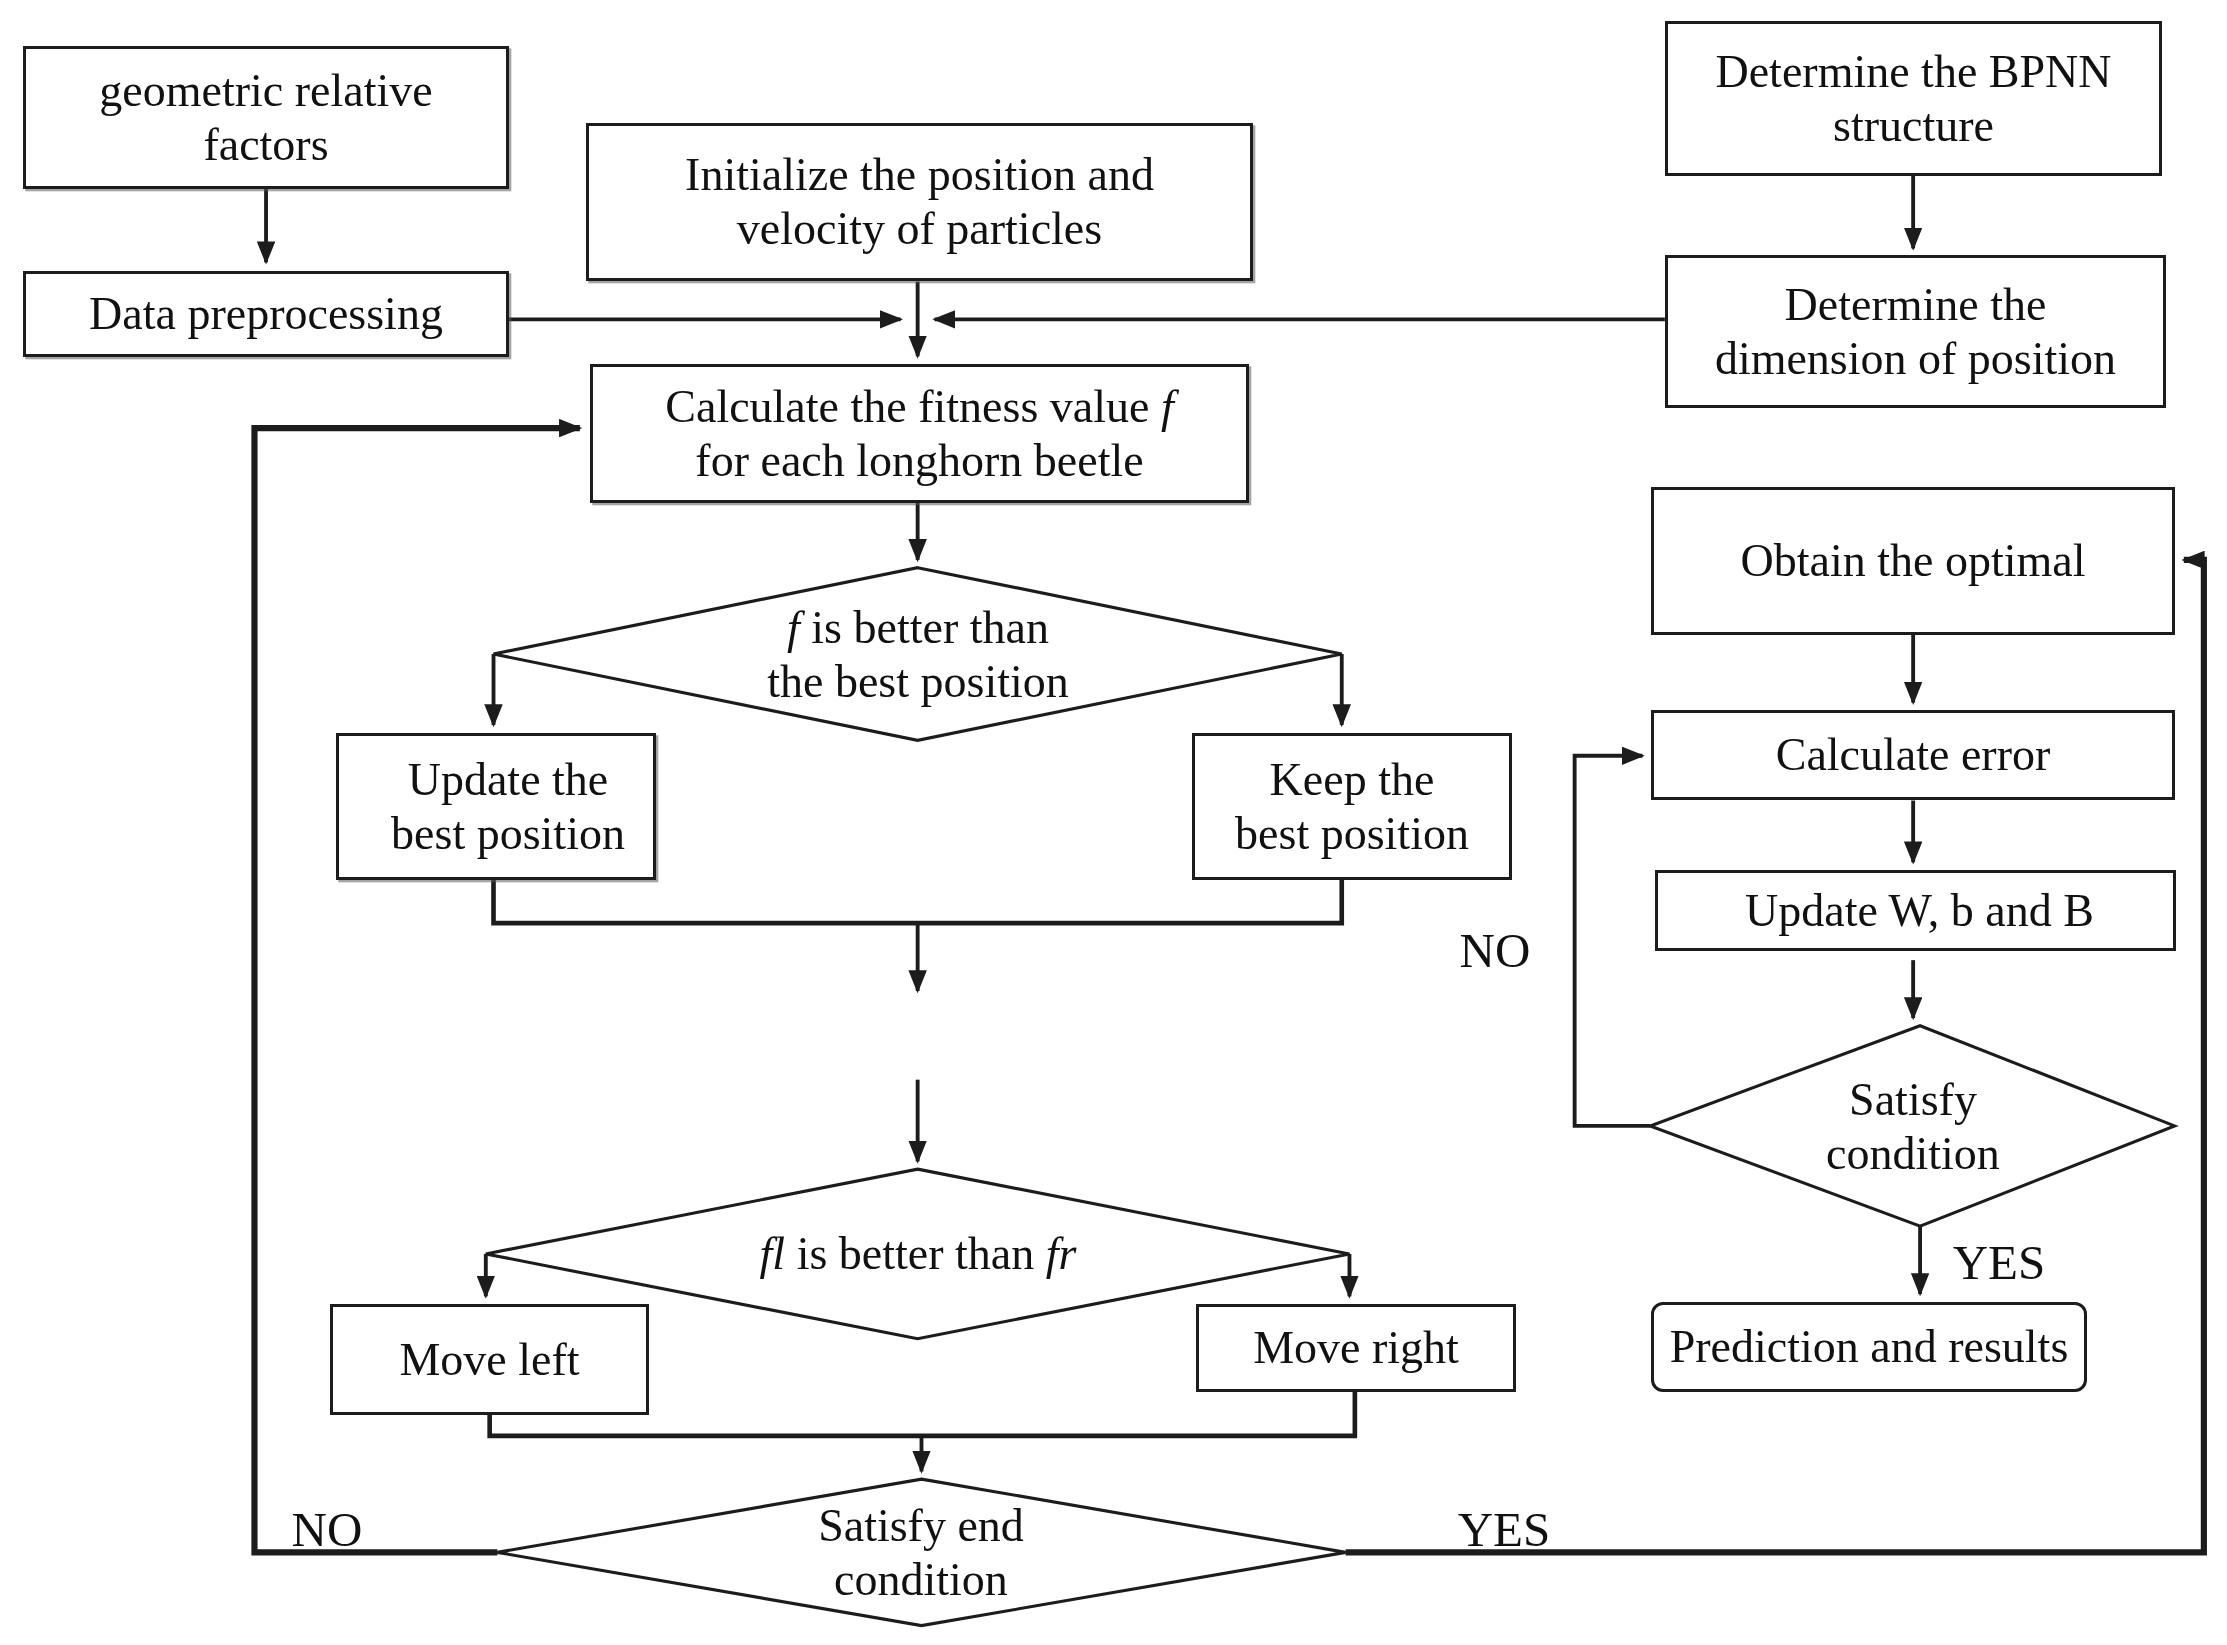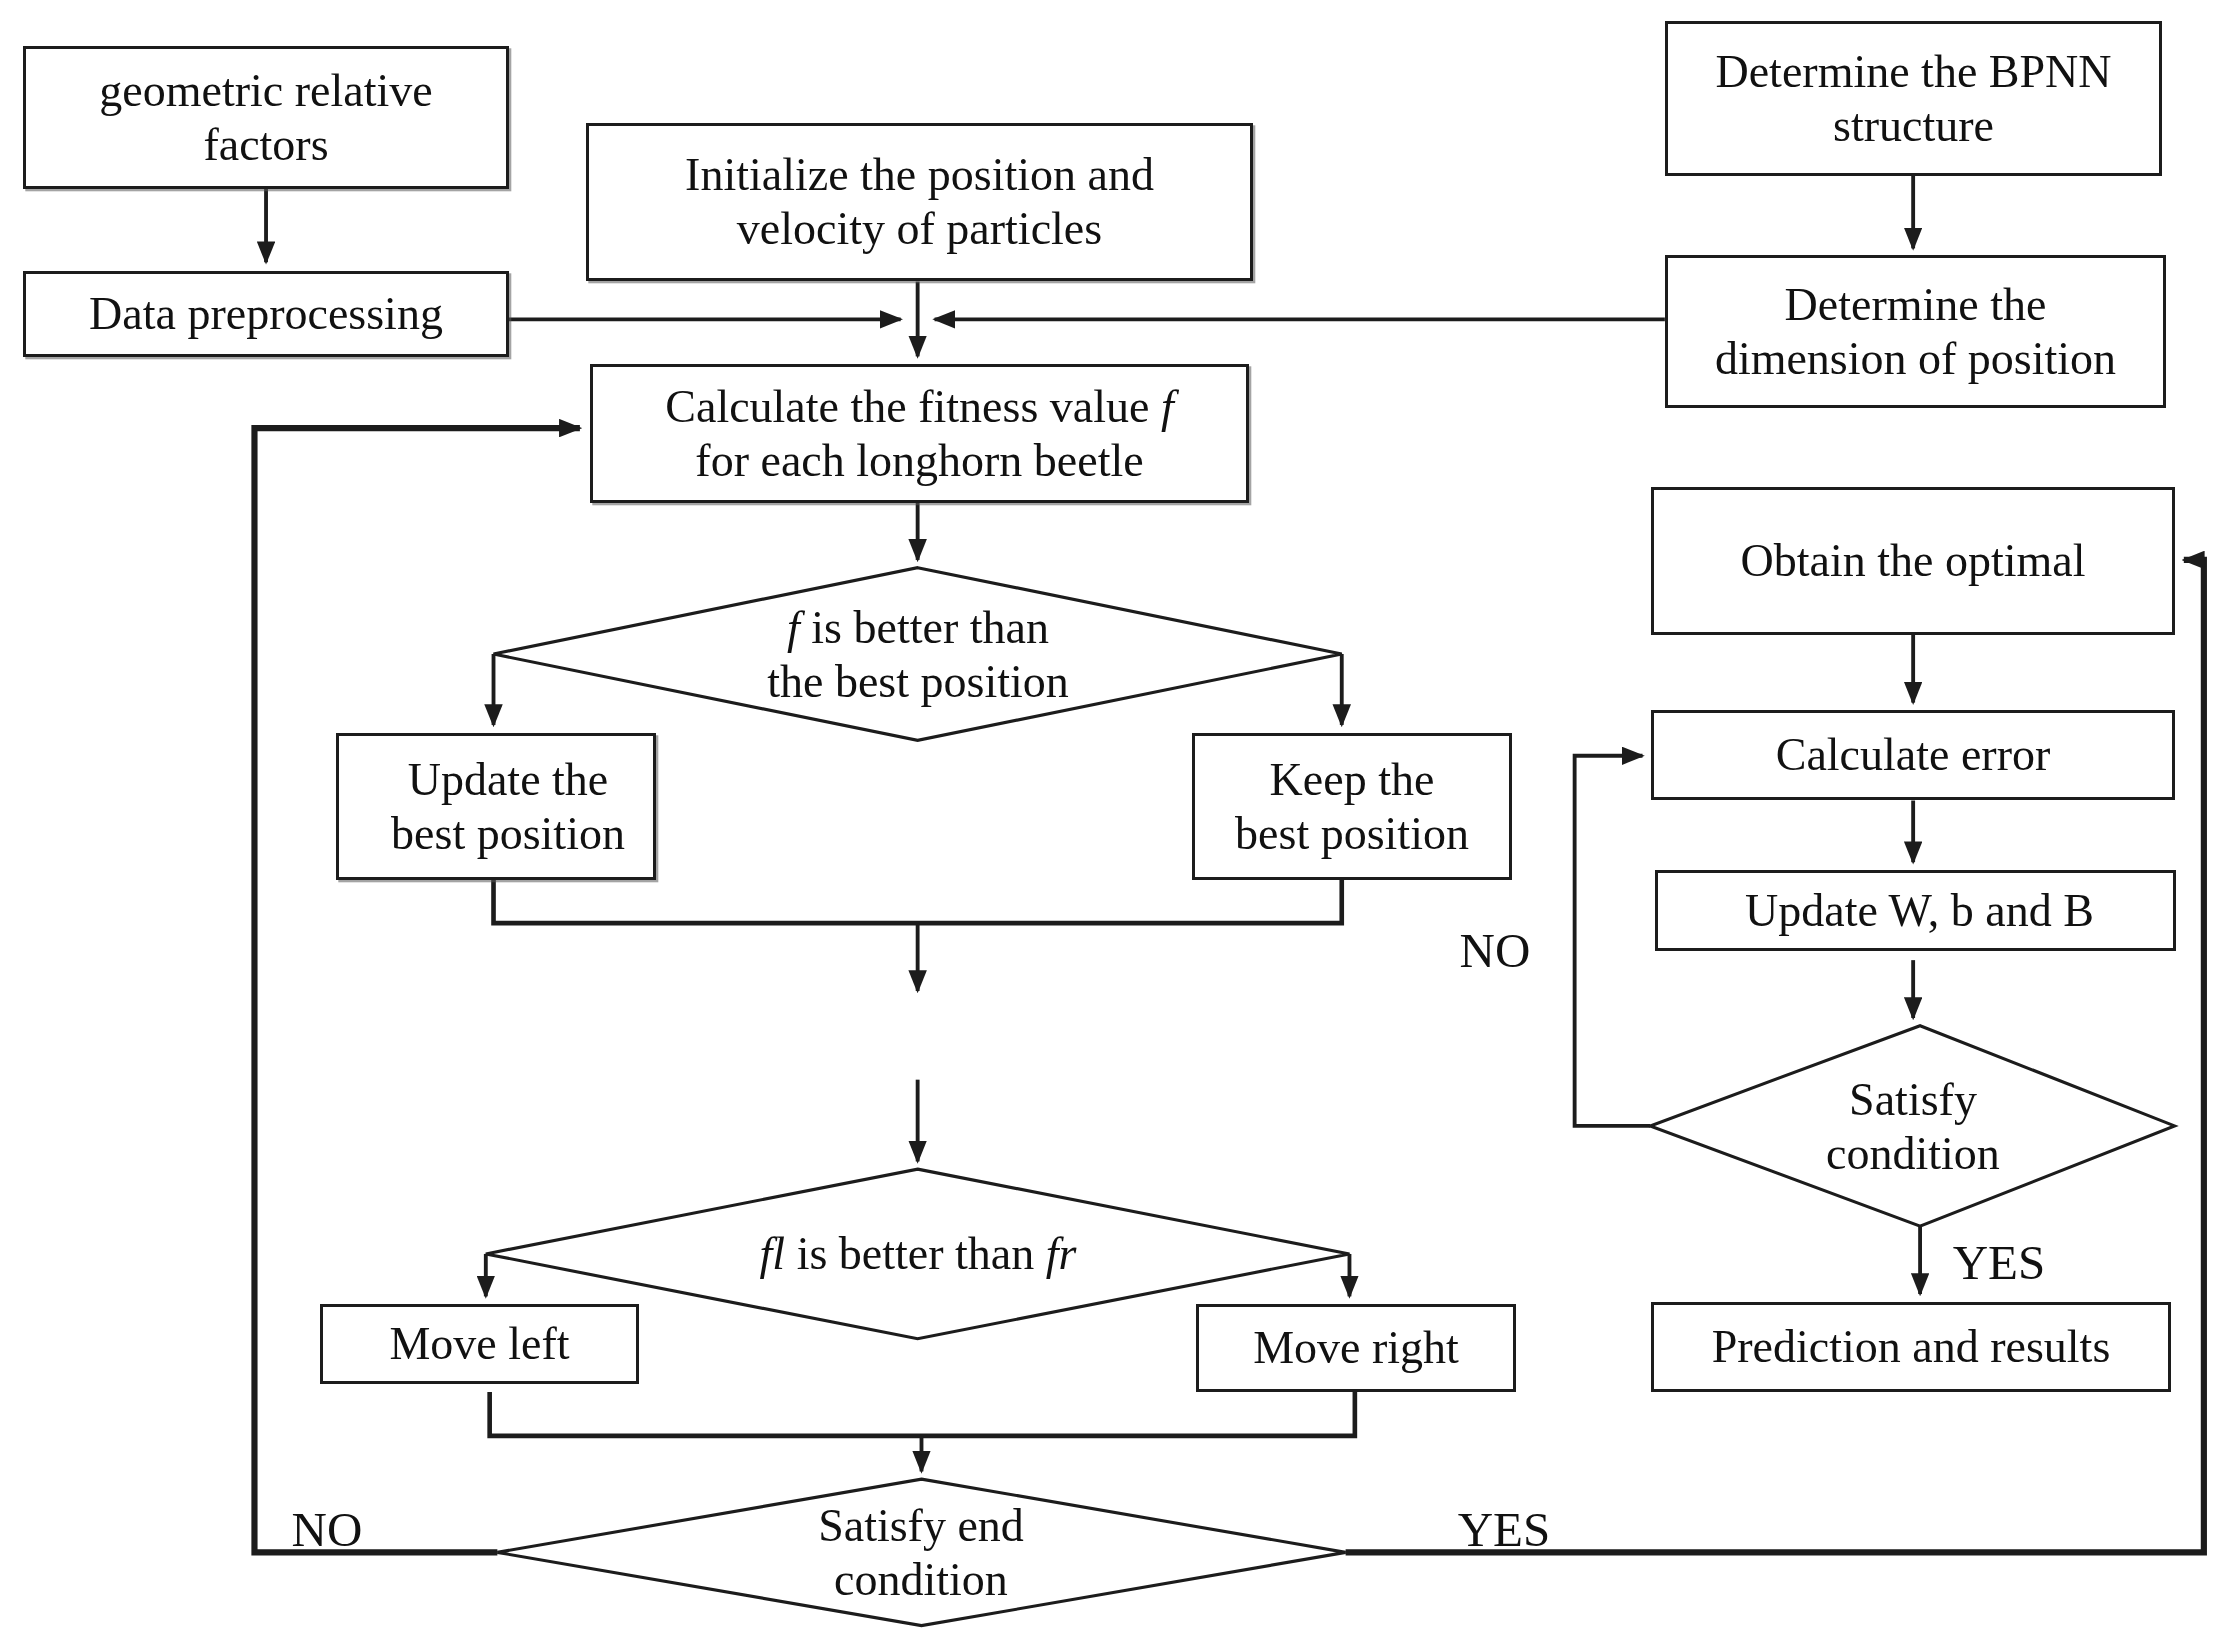--- a/index.html
+++ b/index.html
@@ -94,41 +94,41 @@
     <div class="ln">Update the</div>
     <div class="ln">best position</div>
   </div>
 
   <div class="box thin" style="left:1192px;top:733px;width:320px;height:147px;">
     <div class="ln">Keep the</div>
     <div class="ln">best position</div>
   </div>
 
 
-  <div class="box thin" style="left:320px;top:1304px;width:319px;height:80px;">
+  <div class="box thin" style="left:330px;top:1304px;width:319px;height:111px;">
     <div class="ln">Move left</div>
   </div>
 
   <div class="box thin" style="left:1196px;top:1304px;width:320px;height:88px;">
     <div class="ln">Move right</div>
   </div>
 
   <div class="box thin" style="left:1651px;top:487px;width:524px;height:148px;">
     <div class="ln">Obtain the optimal</div>
   </div>
 
   <div class="box thin" style="left:1651px;top:710px;width:524px;height:90px;">
     <div class="ln">Calculate error</div>
   </div>
 
   <div class="box thin" style="left:1655px;top:870px;width:521px;height:81px;padding-left:8px;">
     <div class="ln">Update W, b and B</div>
   </div>
 
-  <div class="box thin" style="left:1651px;top:1302px;width:520px;height:90px;">
+  <div class="box thin" style="left:1651px;top:1302px;width:436px;height:90px;border-radius:12px;">
     <div class="ln">Prediction and results</div>
   </div>
 
   <div class="dtext" style="left:494px;top:568px;width:848px;height:173px;">
     <div class="ln"><span class="it">f</span><span> is better than</span></div>
     <div class="ln">the best position</div>
   </div>
 
   <div class="dtext" style="left:486px;top:1169px;width:864px;height:170px;">
     <div class="ln"><span class="it">fl</span><span> is better than </span><span class="it">fr</span></div>

